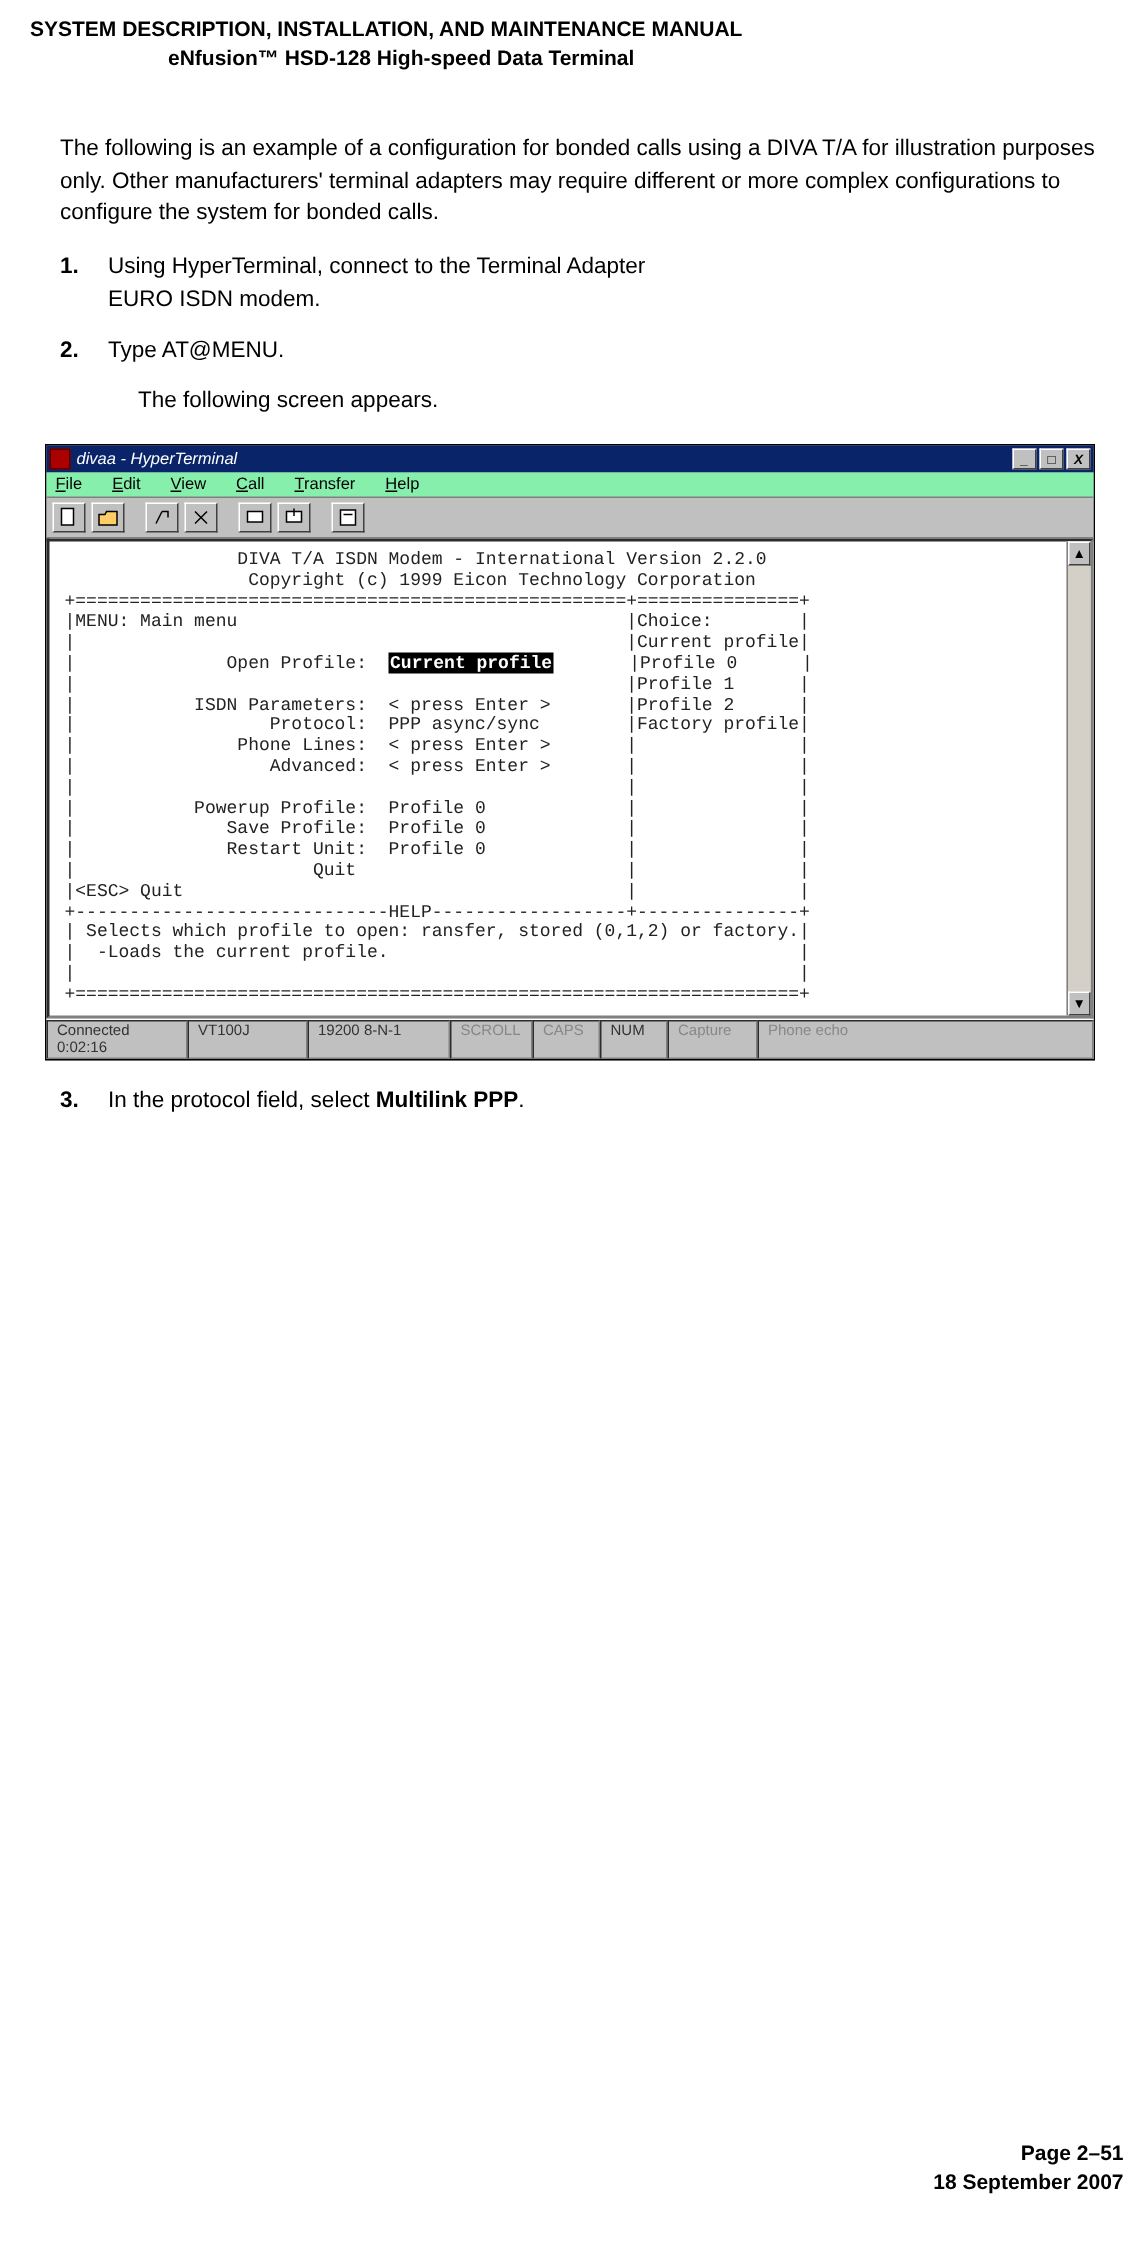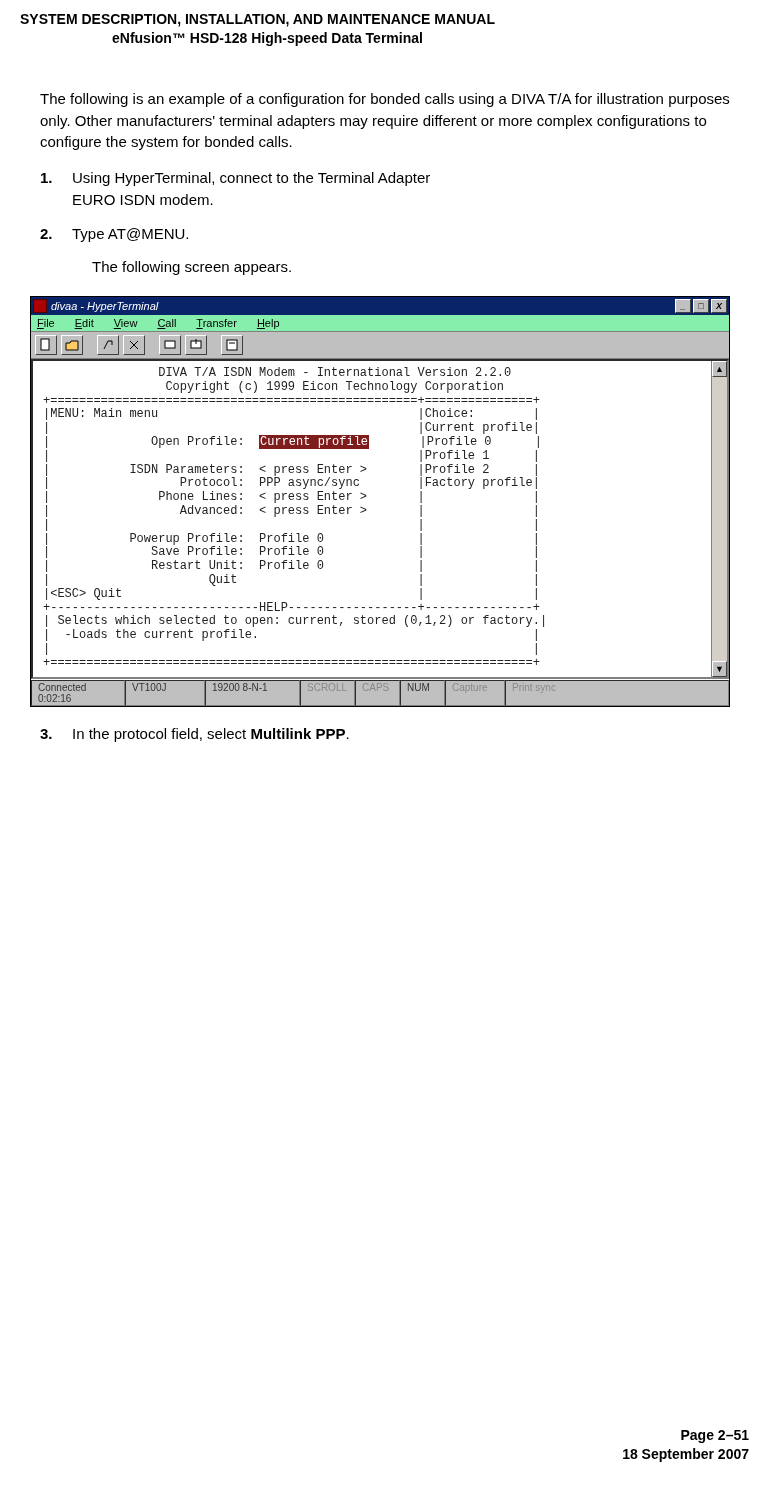--- a/index.html
+++ b/index.html
@@ -128,21 +128,21 @@
       background: #c0c0c0;
       border-top: 1px solid #fff;
       font-size: 10px;
     }
     .ht-statusbar .cell {
       border: 1px inset #808080;
       padding: 1px 6px;
       color: #333;
     }
     .ht-statusbar .cell.dim { color: #888; }
-    .inv { background: #7f1d1d; color: #fff; padding: 0 1px; }
+    .inv { background: #000000; color: #fff; padding: 0 1px; font-weight: bold; }
     .footer {
       position: absolute;
       bottom: 30px;
       right: 16px;
       text-align: right;
       font-weight: bold;
       font-size: 14px;
       line-height: 1.4;
     }
     .mlppp-bold { font-weight: bold; }
@@ -240,39 +240,39 @@
 <span>|                  Protocol:  PPP async/sync        |Factory profile|</span>
 <span>|               Phone Lines:  &lt; press Enter &gt;       |               |</span>
 <span>|                  Advanced:  &lt; press Enter &gt;       |               |</span>
 <span>|                                                   |               |</span>
 <span>|           Powerup Profile:  Profile 0             |               |</span>
 <span>|              Save Profile:  Profile 0             |               |</span>
 <span>|              Restart Unit:  Profile 0             |               |</span>
 <span>|                      Quit                         |               |</span>
 <span>|&lt;ESC&gt; Quit                                         |               |</span>
 <span>+-----------------------------HELP------------------+---------------+</span>
-<span>| Selects which selected to open: current, stored (0,1,2) or factory.|</span>
+<span>| Selects which profile to open: ransfer, stored (0,1,2) or factory.|</span>
 <span>|  -Loads the current profile.                                      |</span>
 <span>|                                                                   |</span>
 <span>+===================================================================+</span></div>
     <div class="ht-scroll">
       <div class="arrow">▲</div>
       <div class="track"></div>
       <div class="arrow">▼</div>
     </div>
   </div>
   <div class="ht-statusbar">
     <div class="cell" style="width:94px">Connected 0:02:16</div>
     <div class="cell" style="width:80px">VT100J</div>
     <div class="cell" style="width:95px">19200 8-N-1</div>
     <div class="cell dim" style="width:55px">SCROLL</div>
     <div class="cell dim" style="width:45px">CAPS</div>
     <div class="cell" style="width:45px">NUM</div>
     <div class="cell dim" style="width:60px">Capture</div>
-    <div class="cell dim" style="flex:1">Print sync</div>
+    <div class="cell dim" style="flex:1">Phone echo</div>
   </div>
 </div>
 
 <div class="step-list">
   <div class="step">
     <div class="step-num">3.</div>
     <div class="step-body">
       <span>In the protocol field, select </span><span class="mlppp-bold">Multilink PPP</span><span>.</span>
     </div>
   </div>

